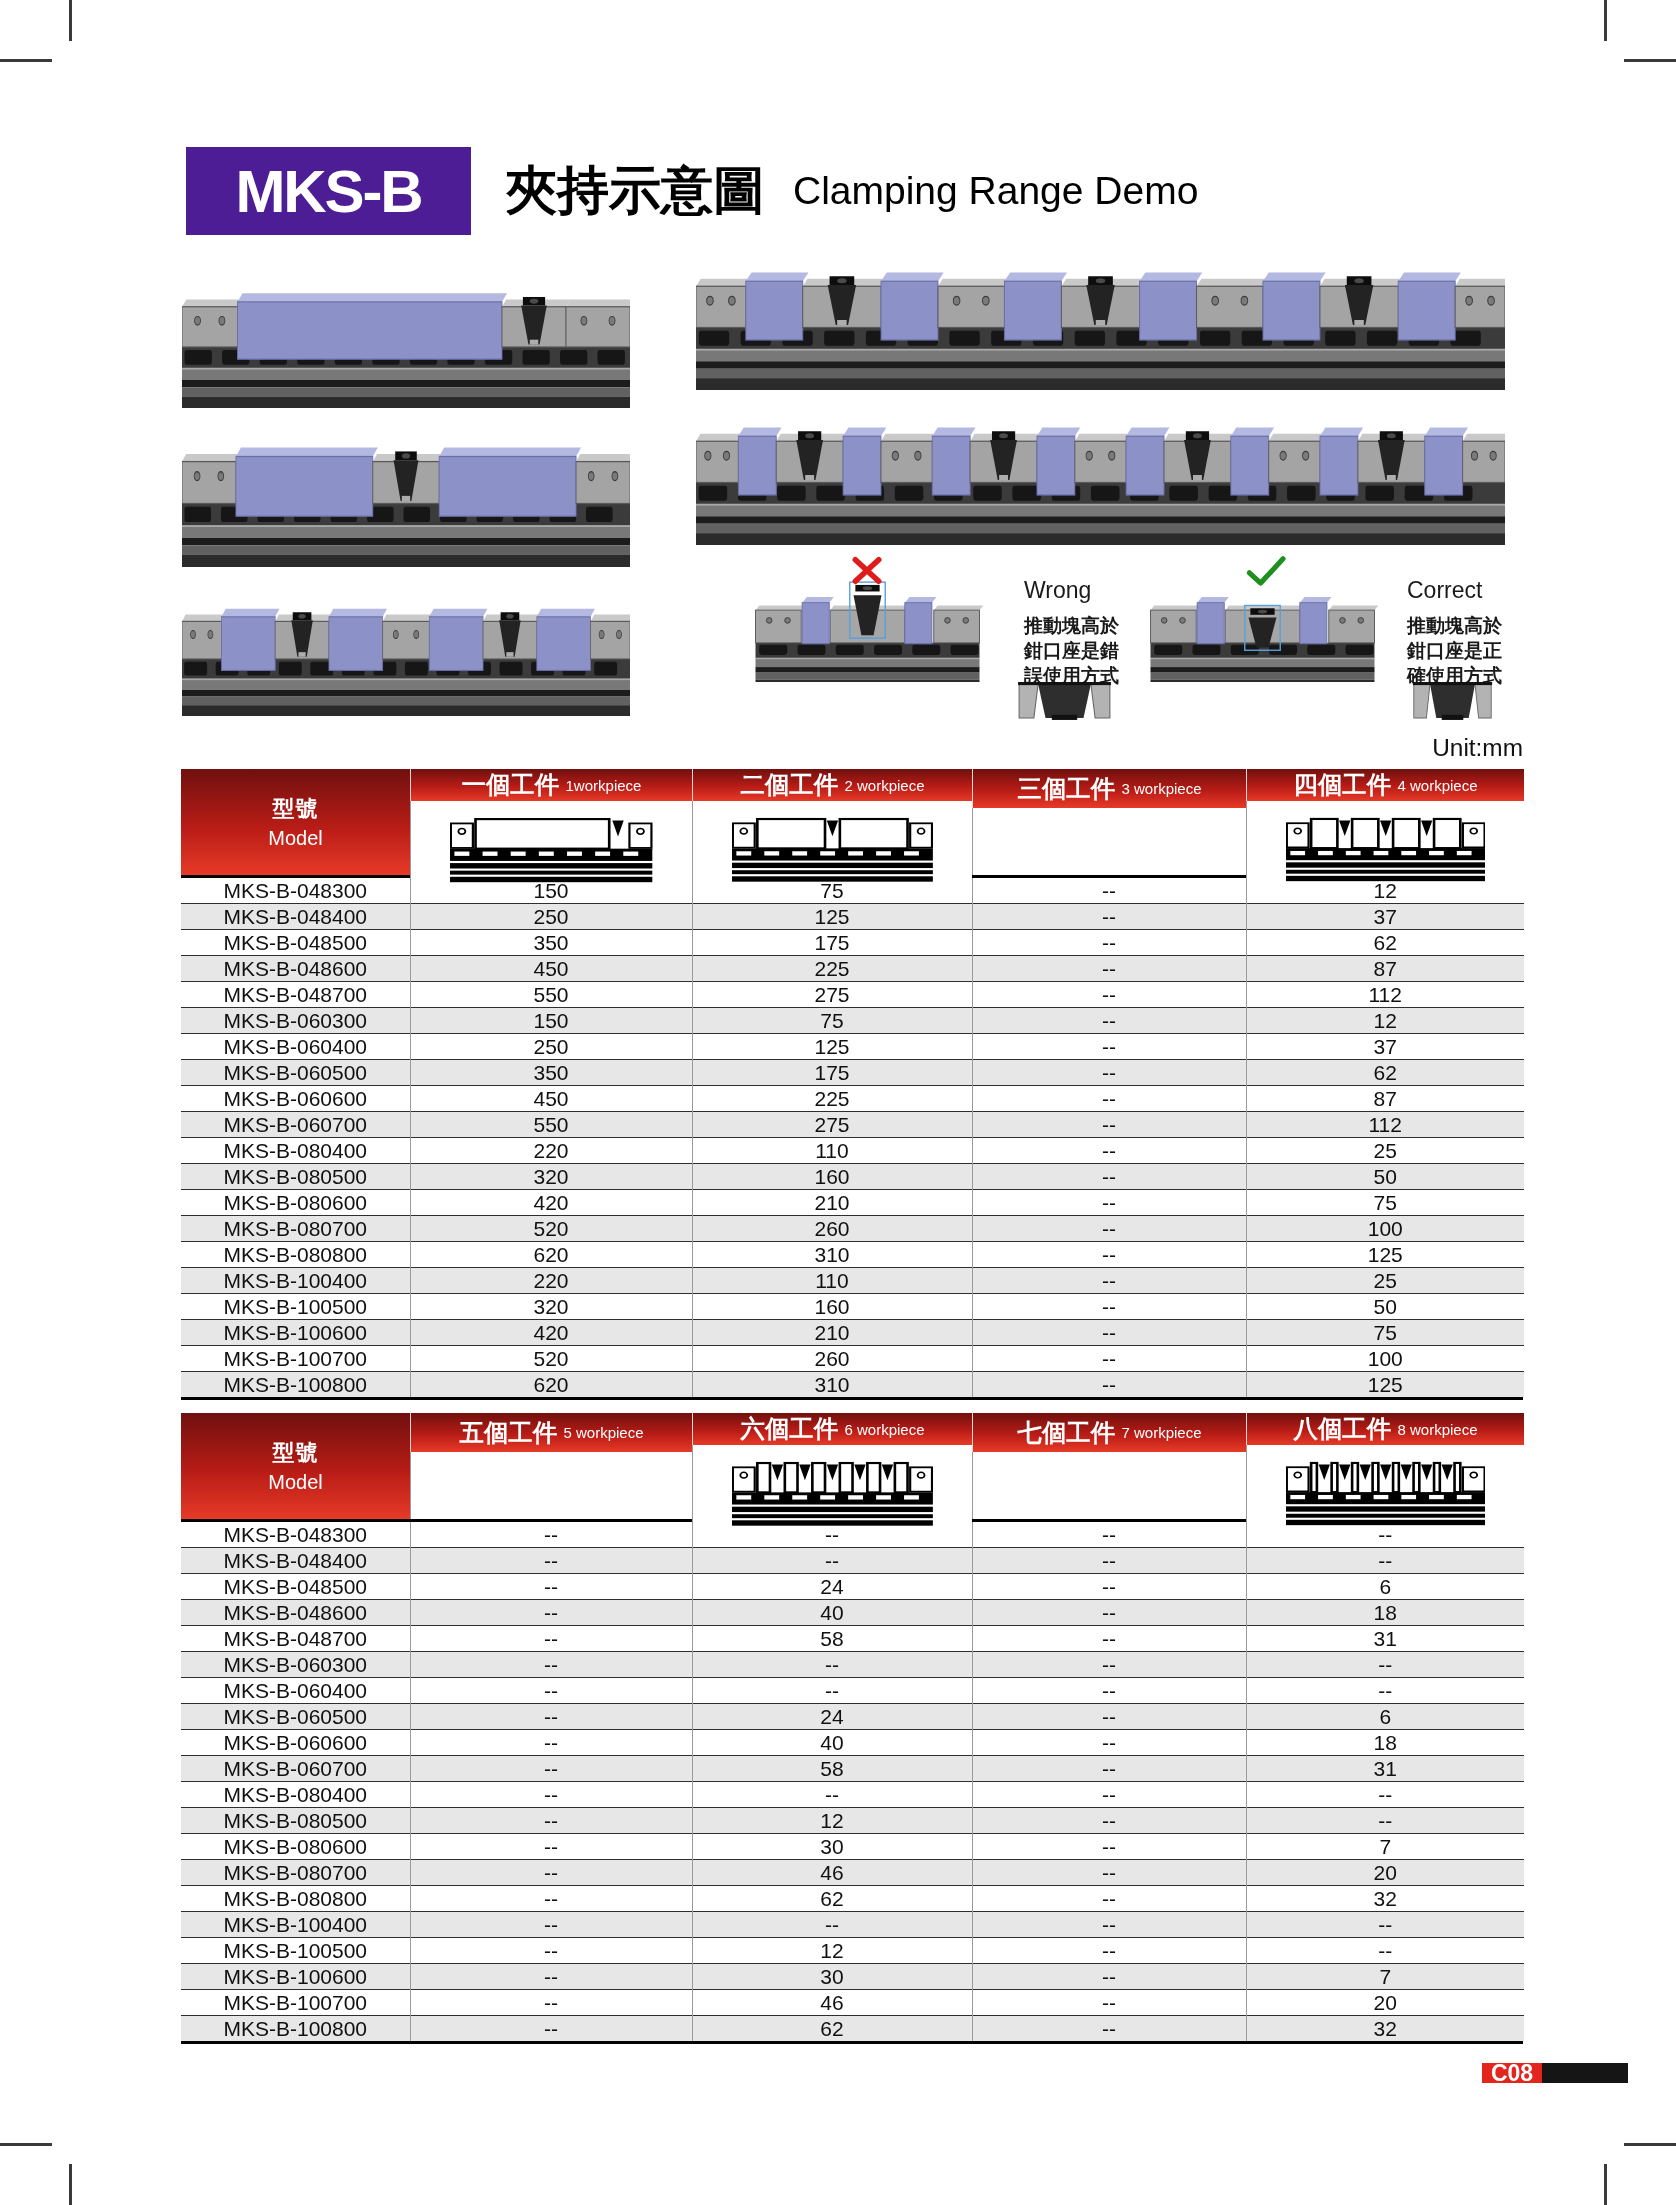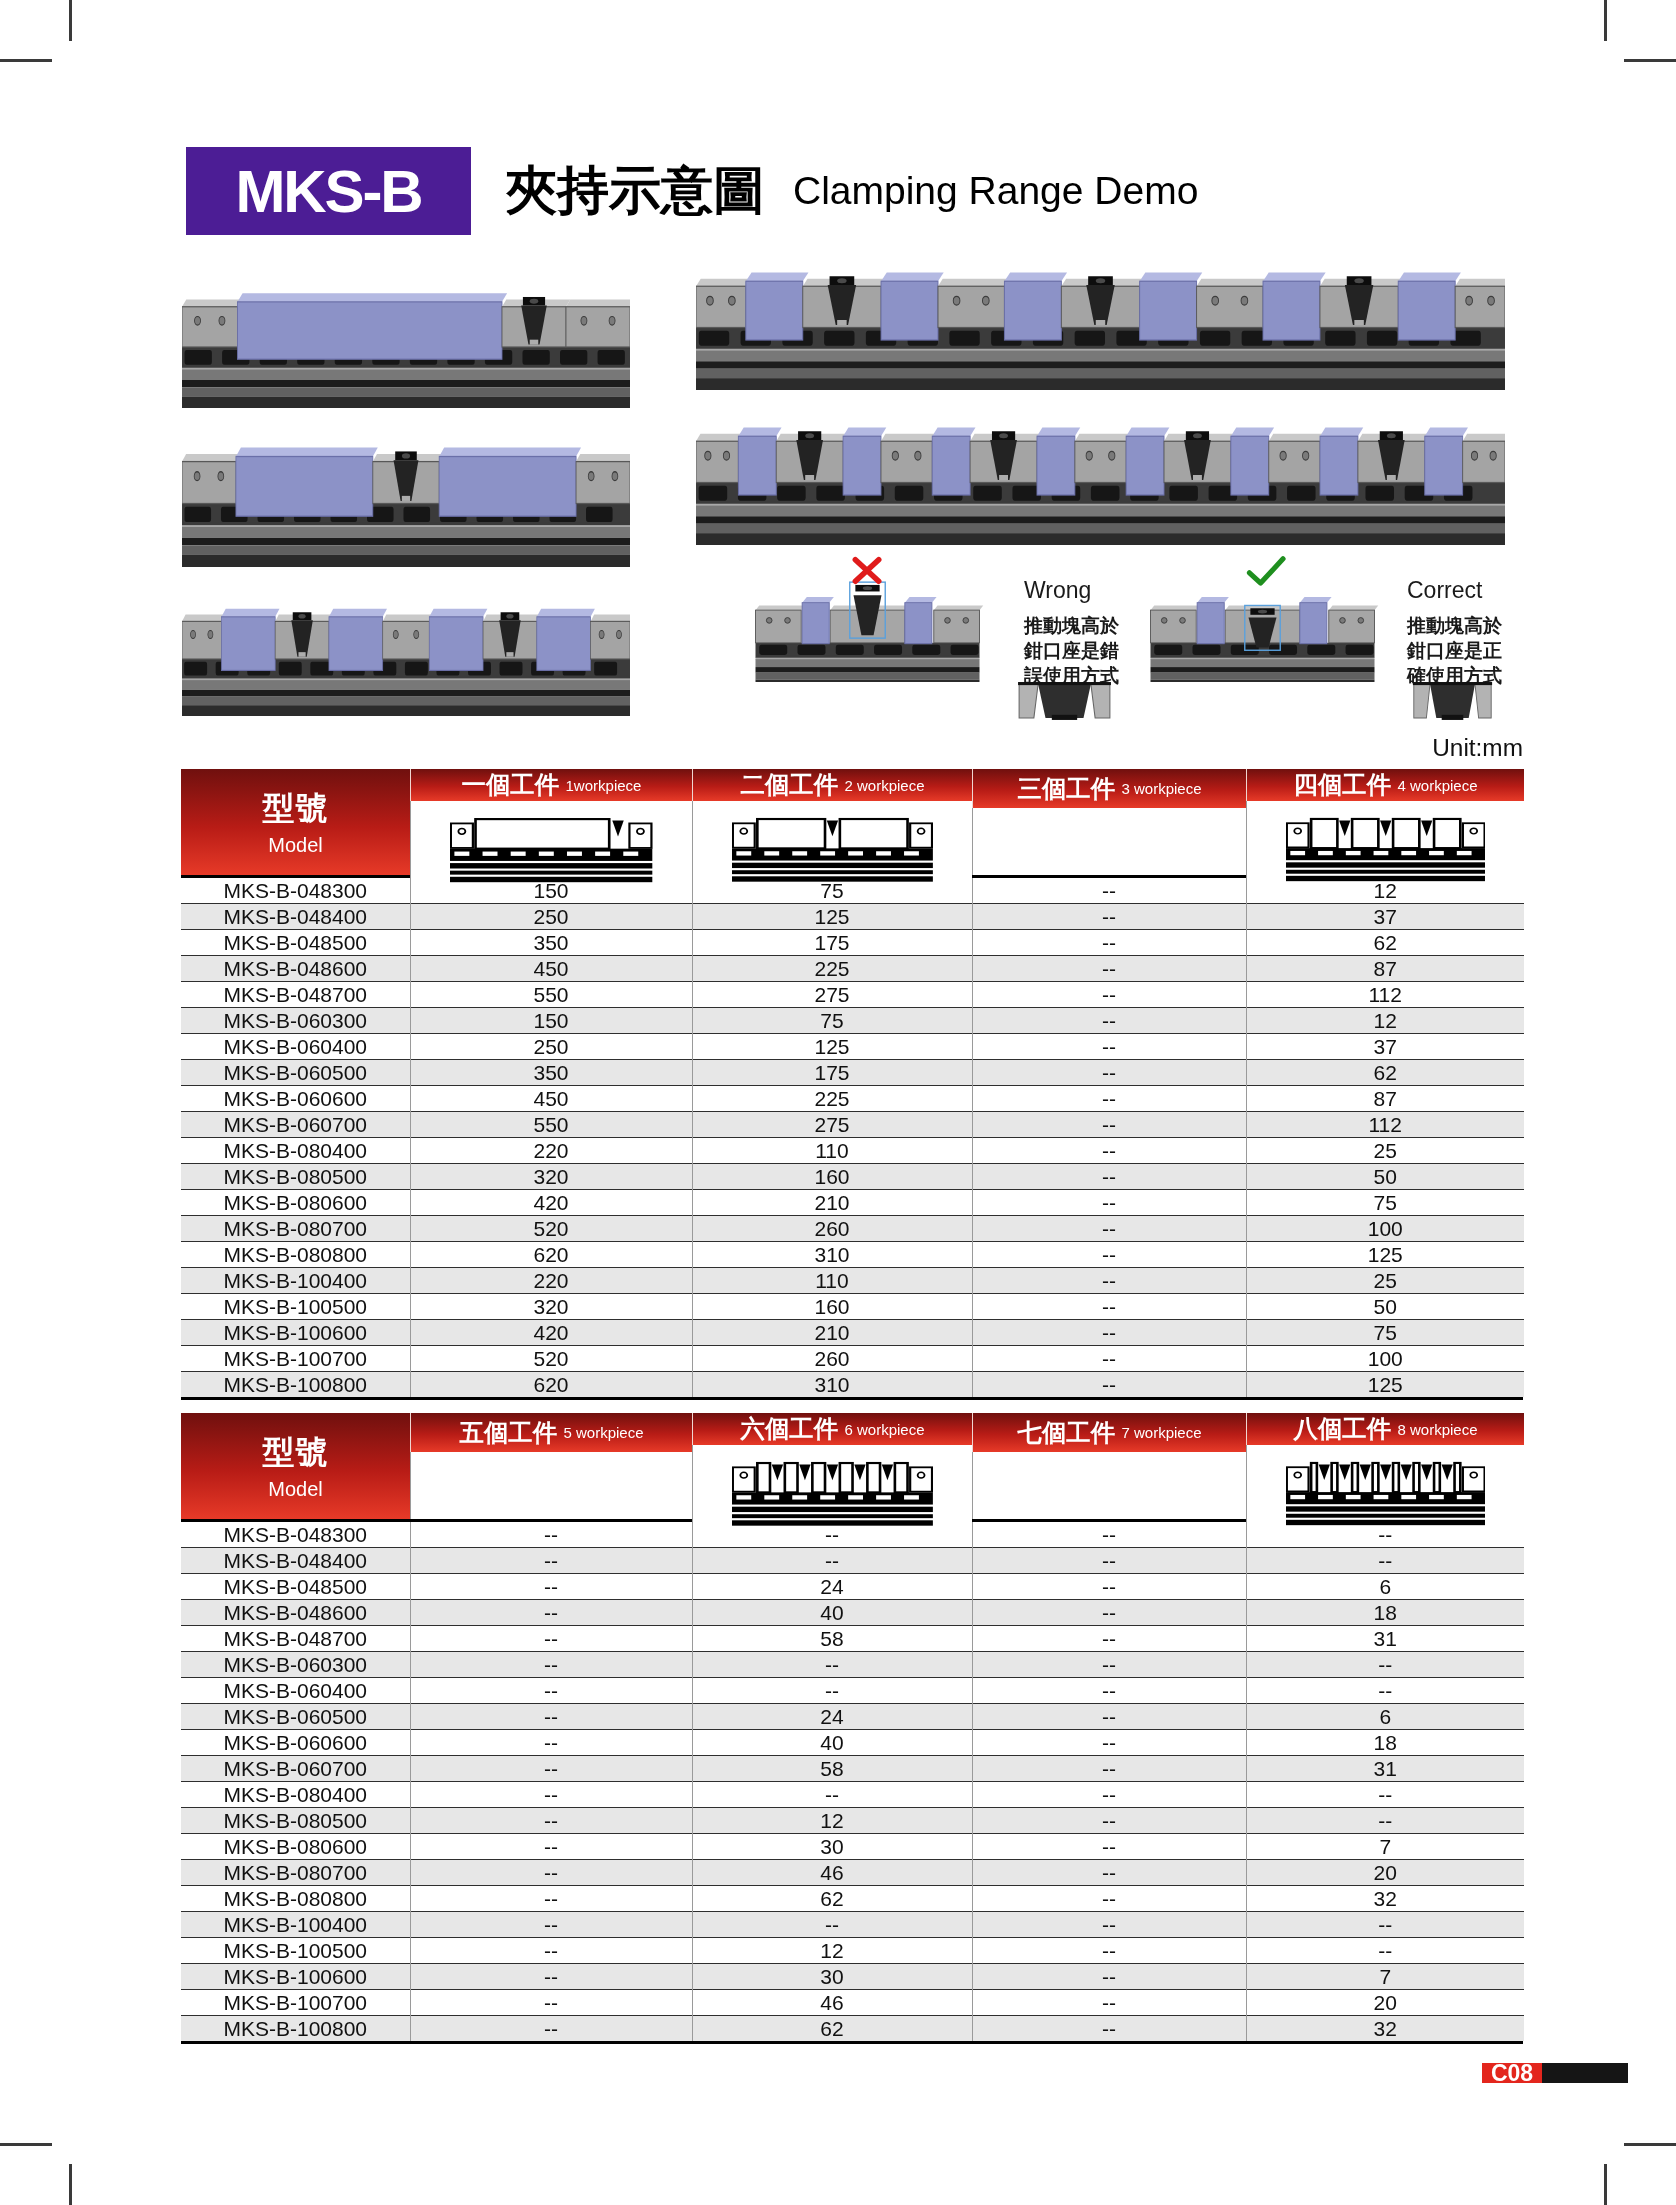--- a/index.html
+++ b/index.html
@@ -20,21 +20,21 @@
   .anno{position:absolute;color:#1a1a1a}
   .a-head{font-size:23px;margin-bottom:8.5px}
   .a-line{font-size:19px;font-weight:700;line-height:1.32}
 
   .unit{position:absolute;top:734px;left:1326px;width:197px;text-align:right;font-size:24.4px;color:#111}
 
   .dtable{position:absolute;left:181px;width:1342px}
   .thead{display:flex;height:106px;border-bottom:3.7px solid #000}
   .redgrad{background:linear-gradient(180deg,#70100e 0%,#b81c16 55%,#e73a28 100%)}
   .mcell{width:229px;flex:none;color:#fff;display:flex;flex-direction:column;align-items:center;justify-content:center}
-  .m-zh{font-size:32px;font-weight:700;letter-spacing:1.1px}
+  .m-zh{font-size:22px;font-weight:700;letter-spacing:1.1px}
   .m-en{font-size:20px;margin-top:3.2px}
   .hcell{flex:none;display:flex;flex-direction:column}
   .hband{height:39px;border-left:1.1px solid #f0d6d1;display:flex;align-items:center;justify-content:center;gap:6.4px;color:#fff;white-space:nowrap}
   .h-zh{font-size:24.4px;font-weight:700}
   .h-en{font-size:15px}
   .himg{flex:1;background:#fff;border-left:0.5px solid #9a9a9a;display:flex;align-items:center;justify-content:center}
   .himg svg{width:72%;height:82%}
 
   .rows-wrap{border-bottom:3.2px solid #000}
   table.data{width:100%;border-collapse:collapse;table-layout:fixed}

